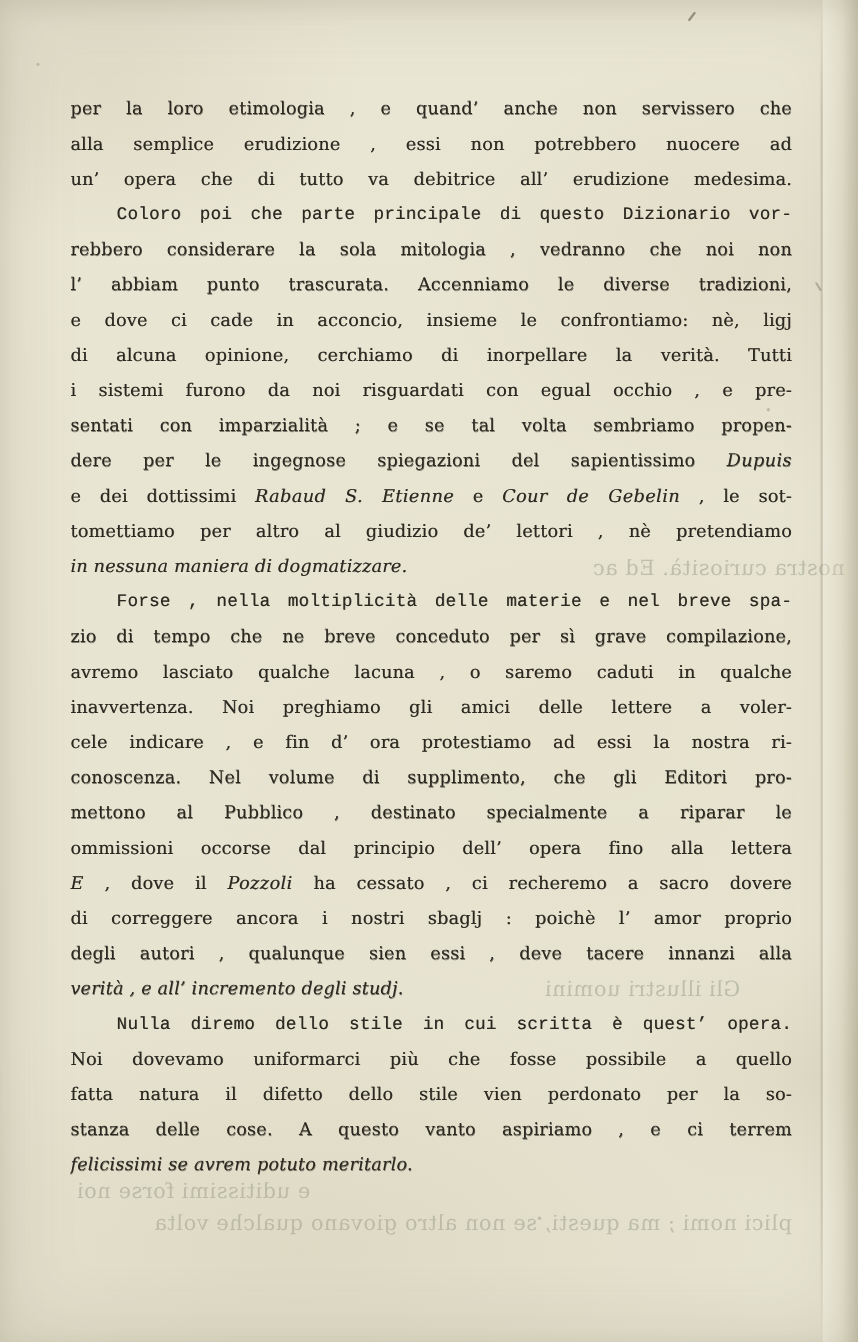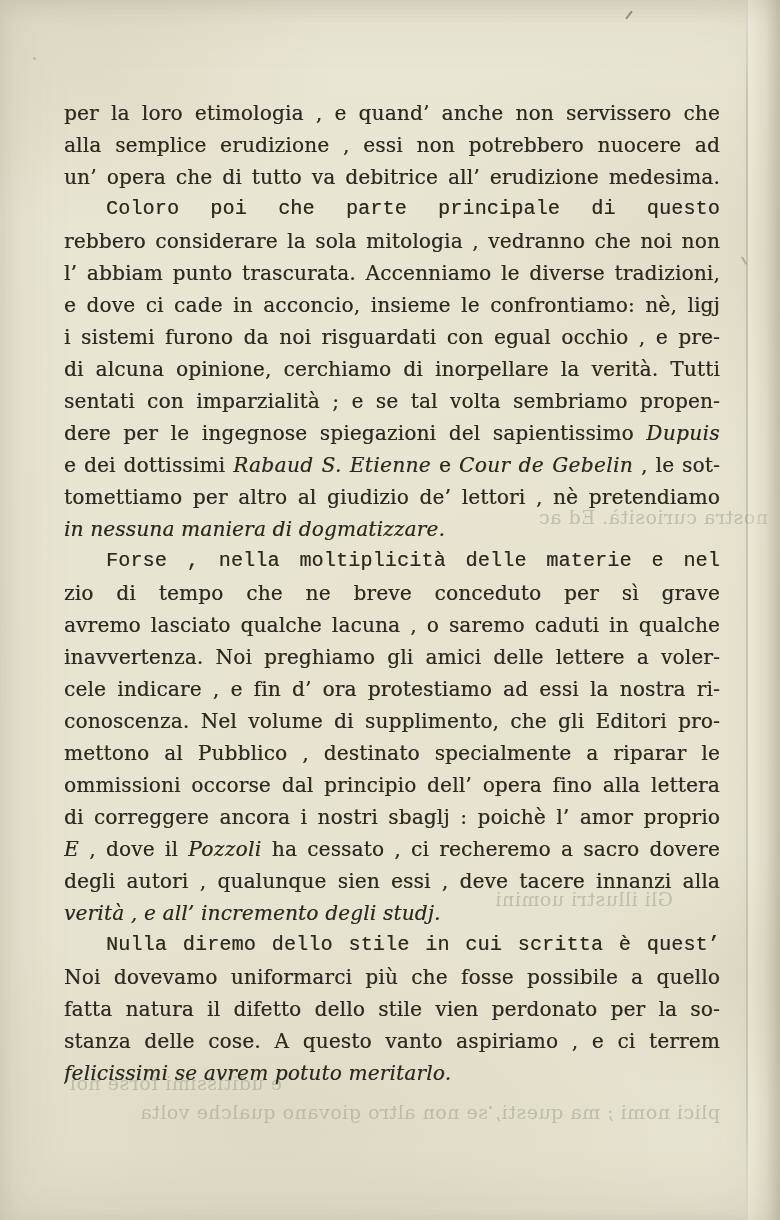--- a/index.html
+++ b/index.html
@@ -14,23 +14,23 @@
       radial-gradient(ellipse 340px 220px at 12% 6%,  rgba(201,194,166,.30), transparent 70%),
       radial-gradient(ellipse 420px 300px at 88% 20%, rgba(206,200,174,.28), transparent 72%),
       radial-gradient(ellipse 520px 380px at 68% 55%, rgba(228,224,202,.45), transparent 70%),
       radial-gradient(ellipse 600px 320px at 35% 93%, rgba(204,198,170,.30), transparent 72%),
       radial-gradient(ellipse 260px 180px at 95% 80%, rgba(198,192,162,.25), transparent 70%),
       linear-gradient(180deg, #e9e6d4 0%, #e7e4d1 50%, #e5e2cf 100%);
     box-shadow: inset 0 0 70px rgba(118,110,86,.20), inset 0 6px 18px rgba(130,120,92,.14);
   }
   
   .text{
-    position:absolute;left:64px;top:97px;width:656px;
+    position:absolute;left:64px;top:83px;width:656px;
     color:var(--ink,#2b2820);
-    font-size:20px;line-height:32px;letter-spacing:.2px;
+    font-size:16px;line-height:32px;letter-spacing:.2px;
   }
   .line{
     height:32px;overflow:hidden;
     text-align:justify;text-align-last:justify;
     text-shadow:.4px .3px .6px rgba(43,40,32,.55);
   }
   .line.noj{text-align-last:left;font-style:italic;}
   .line.ind{padding-left:42px;font-family:Liberation Mono, monospace;}
   .line em{font-style:italic;letter-spacing:.4px;}
   
@@ -67,37 +67,37 @@
     <div class="bleed" style="left: 52px; top: 1072px; width: 230px; font-size: 19px;">e uditissimi forse noi</div>
     <div class="bleed" style="left: 52px; top: 1101px; width: 668px; font-size: 19px;">plici nomi ; ma questi, se non altro giovano qualche volta</div>
     <div class="text">
       <div class="line"><span>per la loro etimologia , e quand’ anche non servissero che</span></div>
       <div class="line"><span>alla semplice erudizione , essi non potrebbero nuocere ad</span></div>
       <div class="line"><span>un’ opera che di tutto va debitrice all’ erudizione medesima.</span></div>
       <div class="line ind"><span>Coloro poi che parte principale di questo Dizionario vor-</span></div>
       <div class="line"><span>rebbero considerare la sola mitologia , vedranno che noi non</span></div>
       <div class="line"><span>l’ abbiam punto trascurata. Accenniamo le diverse tradizioni,</span></div>
       <div class="line"><span>e dove ci cade in acconcio, insieme le confrontiamo: nè, ligj</span></div>
+      <div class="line"><span>di alcuna opinione, cerchiamo di inorpellare la verità. Tutti</span></div>
       <div class="line"><span>i sistemi furono da noi risguardati con egual occhio , e pre-</span></div>
-      <div class="line"><span>di alcuna opinione, cerchiamo di inorpellare la verità. Tutti</span></div>
       <div class="line"><span>sentati con imparzialità ; e se tal volta sembriamo propen-</span></div>
       <div class="line"><span>dere per le ingegnose spiegazioni del sapientissimo </span><em>Dupuis</em></div>
       <div class="line"><span>e dei dottissimi </span><em>Rabaud S. Etienne</em><span> e </span><em>Cour de Gebelin</em><span> , le sot-</span></div>
       <div class="line"><span>tomettiamo per altro al giudizio de’ lettori , nè pretendiamo</span></div>
       <div class="line noj"><span>in nessuna maniera di dogmatizzare.</span></div>
       <div class="line ind"><span>Forse , nella moltiplicità delle materie e nel breve spa-</span></div>
       <div class="line"><span>zio di tempo che ne breve conceduto per sì grave compilazione,</span></div>
       <div class="line"><span>avremo lasciato qualche lacuna , o saremo caduti in qualche</span></div>
       <div class="line"><span>inavvertenza. Noi preghiamo gli amici delle lettere a voler-</span></div>
       <div class="line"><span>cele indicare , e fin d’ ora protestiamo ad essi la nostra ri-</span></div>
       <div class="line"><span>conoscenza. Nel volume di supplimento, che gli Editori pro-</span></div>
       <div class="line"><span>mettono al Pubblico , destinato specialmente a riparar le</span></div>
       <div class="line"><span>ommissioni occorse dal principio dell’ opera fino alla lettera</span></div>
+      <div class="line"><em>E</em><span> , dove il </span><em>Pozzoli</em><span> ha cessato , ci recheremo a sacro dovere</span></div>
       <div class="line"><span>di correggere ancora i nostri sbaglj : poichè l’ amor proprio</span></div>
-      <div class="line"><em>E</em><span> , dove il </span><em>Pozzoli</em><span> ha cessato , ci recheremo a sacro dovere</span></div>
       <div class="line"><span>degli autori , qualunque sien essi , deve tacere innanzi alla</span></div>
       <div class="line noj"><span>verità , e all’ incremento degli studj.</span></div>
       <div class="line ind"><span>Nulla diremo dello stile in cui scritta è quest’ opera.</span></div>
       <div class="line"><span>Noi dovevamo uniformarci più che fosse possibile a quello</span></div>
       <div class="line"><span>fatta natura il difetto dello stile vien perdonato per la so-</span></div>
       <div class="line"><span>stanza delle cose. A questo vanto aspiriamo , e ci terrem</span></div>
       <div class="line noj"><span>felicissimi se avrem potuto meritarlo.</span></div>
     </div>
   <div class="crease"></div>
   <div class="edge-strip"></div>

